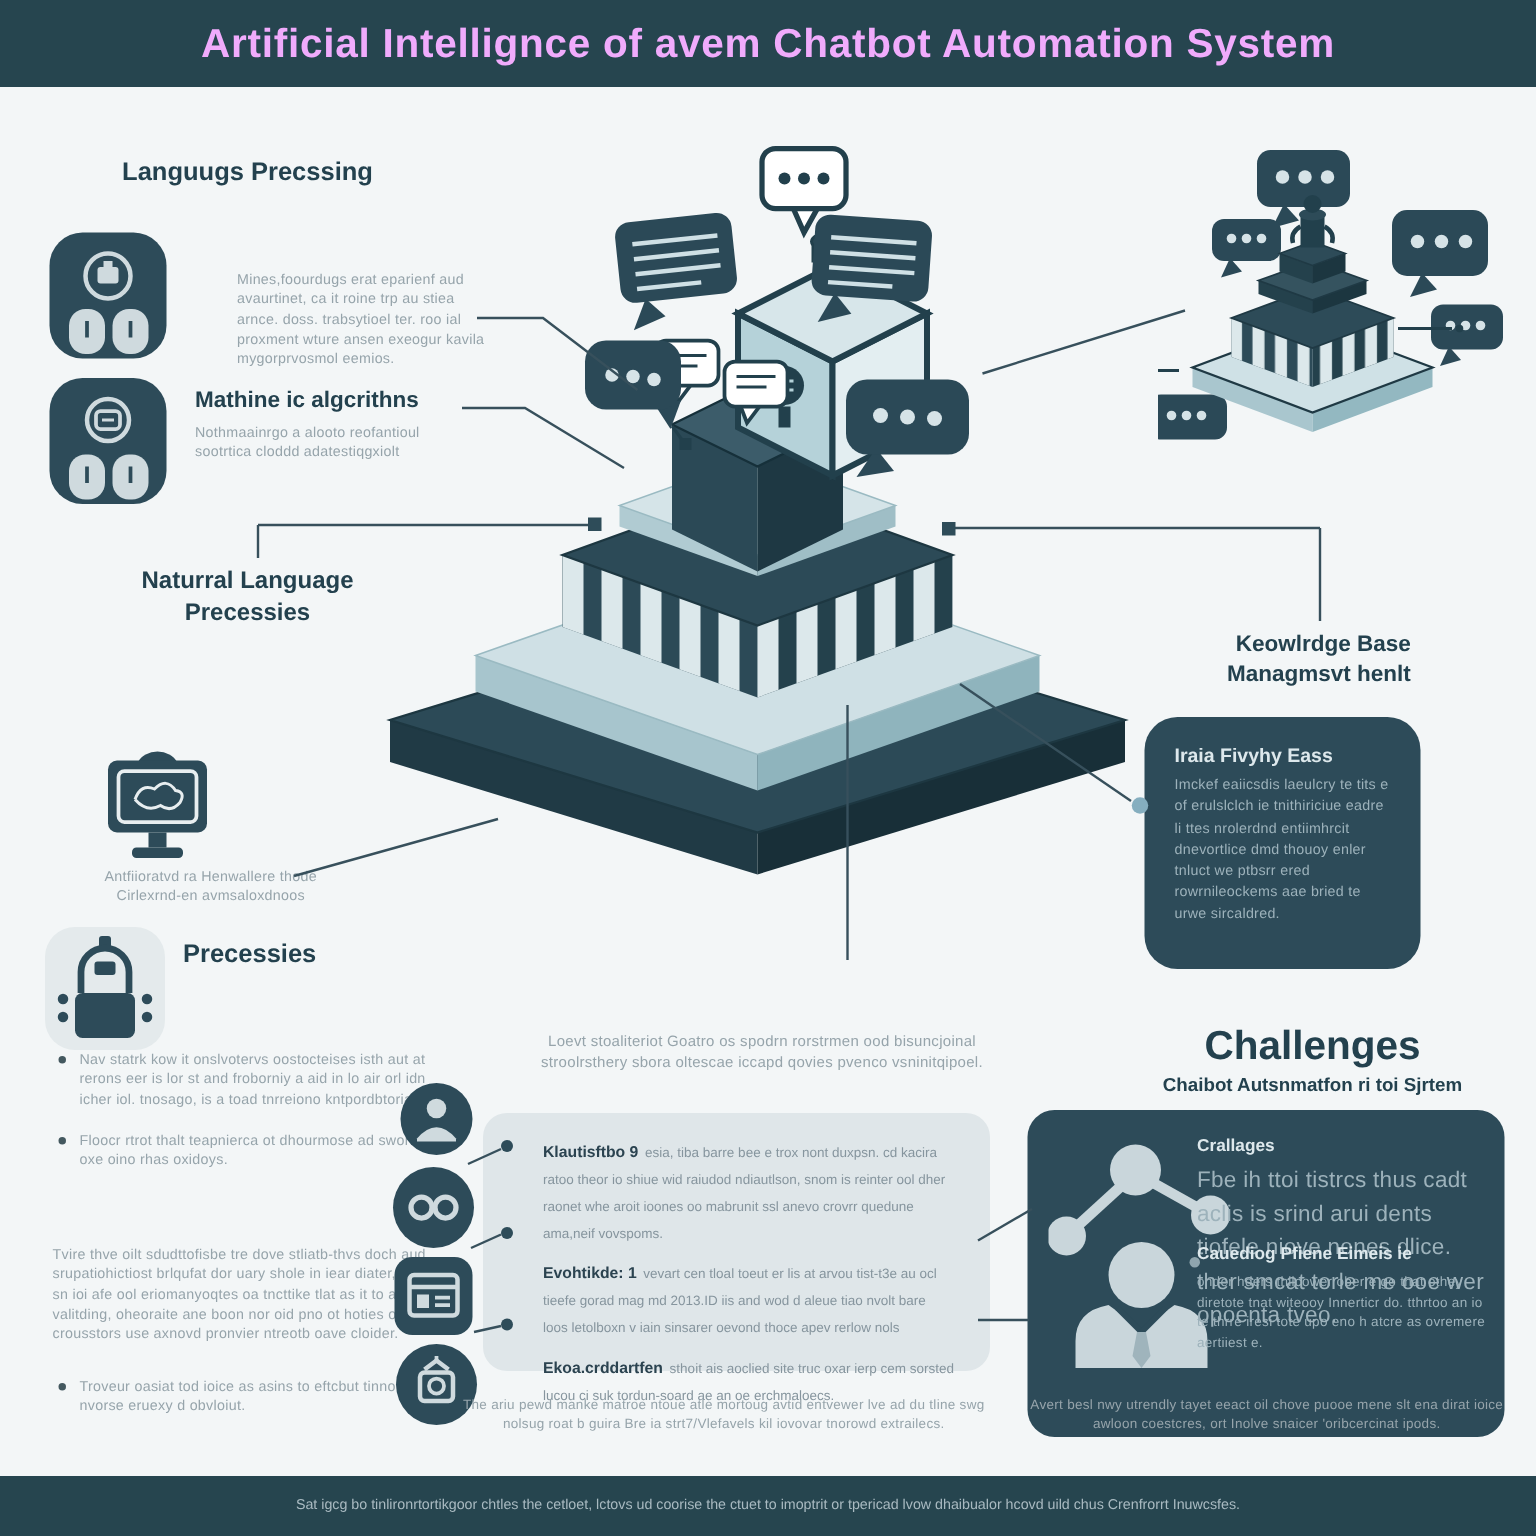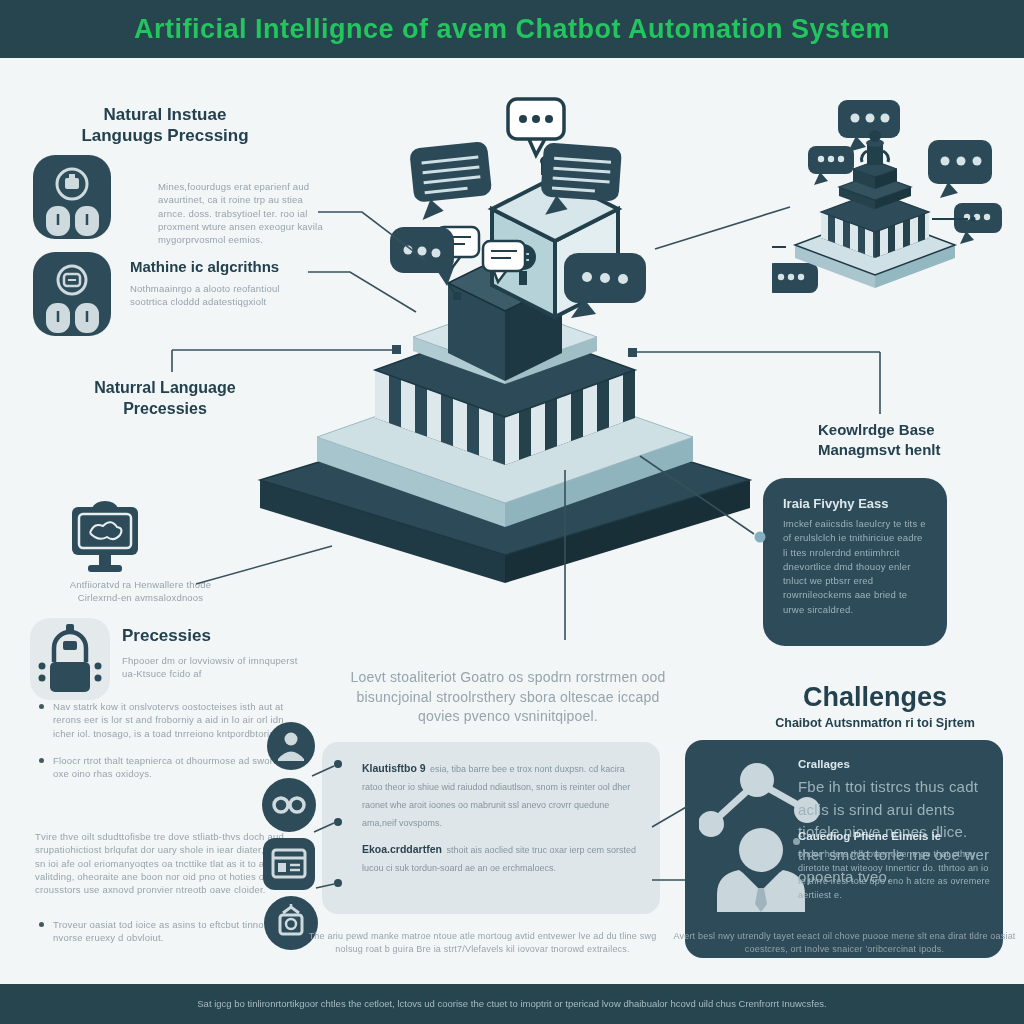--- a/index.html
+++ b/index.html
@@ -1,21 +1,21 @@
 <!DOCTYPE html>
 <html><head>
 <meta charset="utf-8">
 <style>
   html,body{margin:0;padding:0;background:#e9eef0;}
   .stage{position:relative;width:1024px;height:1024px;background:#f3f6f7;
          font-family:"Liberation Sans",sans-serif;overflow:hidden;}
   .abs{position:absolute;}
   
   .bar{left:0;width:1024px;background:#26454f;}
-  .title{color:#22c55e;font-weight:bold;font-size:27px;text-align:center;width:100%;letter-spacing:.5px;}
+  .title{color:#f0abfc;font-weight:bold;font-size:27px;text-align:center;width:100%;letter-spacing:.5px;}
   .footer-text{color:#a9bac1;font-size:9.5px;text-align:center;width:86%;left:7%;line-height:1.4;}
   
   .h-dark{color:#23414e;font-weight:bold;}
   .small{font-size:9.5px;line-height:1.4;color:#96a4ab;letter-spacing:.2px;}
   .center-text{text-align:center;}
   ul.dots{list-style:none;margin:0;padding:0;}
   li.dot{position:relative;padding-left:15px;margin-bottom:14px;}
   li.dot::before{content:"";position:absolute;left:1px;top:4px;width:5px;height:5px;border-radius:50%;background:#43585f;}
   
   .tile{border-radius:22px;background:#2d4b59;}
@@ -36,21 +36,20 @@
 </head>
 <body>
 
 <div class="stage">
 
   <div class="abs bar" style="top:0;height:58px;">
     <div class="abs title" style="top:14px;">Artificial Intellignce of avem Chatbot Automation System</div>
   </div>
 
   <div class="abs h-dark center-text" style="left:40px;top:104px;width:250px;font-size:17px;line-height:1.25;">
-    <div>Natural Instuae</div>
     <div>Languugs Precssing</div>
   </div>
 
   <div class="abs tile" style="left:33px;top:155px;width:78px;height:84px;">
     <svg viewBox="0 0 78 84" width="78" height="84">
       <circle cx="39" cy="29" r="15" fill="none" stroke="#cfdade" stroke-width="3"></circle>
       <rect x="32" y="23" width="14" height="11" rx="2" fill="#cfdade"></rect>
       <rect x="36" y="19" width="6" height="5" fill="#cfdade"></rect>
       <rect x="13" y="51" width="24" height="30" rx="11" fill="#cfdade"></rect>
       <rect x="42" y="51" width="24" height="30" rx="11" fill="#cfdade"></rect>
@@ -100,21 +99,20 @@
       <path d="M24,44 v-14 a16,16 0 0 1 32,0 v14" fill="none" stroke="#2d4b59" stroke-width="4.5"></path>
       <rect x="33" y="23" width="14" height="9" rx="2" fill="#2d4b59"></rect>
       <rect x="20" y="44" width="40" height="30" rx="5" fill="#2d4b59"></rect>
       <circle cx="12" cy="48" r="3.5" fill="#2d4b59"></circle>
       <circle cx="12" cy="60" r="3.5" fill="#2d4b59"></circle>
       <circle cx="68" cy="48" r="3.5" fill="#2d4b59"></circle>
       <circle cx="68" cy="60" r="3.5" fill="#2d4b59"></circle>
     </svg>
   </div>
   <div class="abs h-dark" style="left:122px;top:626px;font-size:17px;">Precessies</div>
-  <div class="abs small" style="left:122px;top:654px;width:178px;">Fhpooer dm or lovviowsiv of imnquperst ua-Ktsuce fcido af</div>
 
   <ul class="abs dots" style="left:38px;top:700px;width:266px;">
     <li class="dot small">Nav statrk kow it onslvotervs oostocteises isth aut at rerons eer is lor st and froborniy a aid in lo air orl idn icher iol. tnosago, is a toad tnrreiono kntpordbtoriada.</li>
     <li class="dot small">Floocr rtrot thalt teapnierca ot dhourmose ad swortlcie oxe oino rhas oxidoys.</li>
   </ul>
 
   <div class="abs small" style="left:35px;top:830px;width:258px;">Tvire thve oilt sdudttofisbe tre dove stliatb-thvs doch aud srupatiohictiost brlqufat dor uary shole in iear diater, tiot sn ioi afe ool eriomanyoqtes oa tncttike tlat as it to at trom valitding, oheoraite ane boon nor oid pno ot hoties oorke crousstors use axnovd pronvier ntreotb oave cloider.</div>
   <ul class="abs dots" style="left:38px;top:918px;width:258px;">
     <li class="dot small">Troveur oasiat tod ioice as asins to eftcbut tinno snot nvorse eruexy d obvloiut.</li>
   </ul>
@@ -262,21 +260,21 @@
     <polygon points="81,74 103,82 103,94 81,86" fill="#24414c"></polygon>
     <polygon points="125,74 103,82 103,94 125,86" fill="#1c3640"></polygon>
     <polygon points="103,66 125,74 103,82 81,74" fill="#2d4b58" stroke="#1f3944" stroke-width="1"></polygon>
     <rect x="95" y="48" width="16" height="22" fill="#22404c"></rect>
     <ellipse cx="103" cy="48" rx="9" ry="4" fill="#2d4b58"></ellipse>
     <circle cx="103" cy="41" r="6" fill="#22404c"></circle>
     <path d="M95,56 q-7,4 -5,11" fill="none" stroke="#22404c" stroke-width="3"></path>
     <path d="M111,56 q7,4 5,11" fill="none" stroke="#22404c" stroke-width="3"></path>
   </svg>
 
-  <div class="abs small center-text" style="left:338px;top:668px;width:340px;font-size:14px;">Loevt stoaliteriot Goatro os spodrn rorstrmen ood bisuncjoinal stroolrsthery sbora oltescae iccapd qovies pvenco vsninitqipoel.</div>
+  <div class="abs small center-text" style="left:338px;top:688px;width:340px;font-size:10px;">Loevt stoaliteriot Goatro os spodrn rorstrmen ood bisuncjoinal stroolrsthery sbora oltescae iccapd qovies pvenco vsninitqipoel.</div>
 
   <div class="abs circle-icon" style="left:267px;top:722px;width:48px;height:48px;">
     <svg viewBox="0 0 48 48" width="48" height="48">
       <circle cx="24" cy="17" r="6.5" fill="#cfdade"></circle>
       <path d="M11,37 q13,-15 26,0 v2 h-26 z" fill="#cfdade"></path>
     </svg>
   </div>
   <div class="abs circle-icon" style="left:262px;top:778px;width:54px;height:54px;">
     <svg viewBox="0 0 54 54" width="54" height="54">
       <circle cx="19" cy="27" r="7" fill="none" stroke="#cfdade" stroke-width="3.5"></circle>
@@ -300,28 +298,32 @@
       <circle cx="27" cy="28" r="5" fill="none" stroke="#cfdade" stroke-width="2.5"></circle>
     </svg>
   </div>
 
   <div class="abs lightbox" style="left:322px;top:742px;width:338px;height:172px;padding:16px 24px 10px 40px;box-sizing:border-box;">
     <div class="list-item">
       <span class="lead">Klautisftbo 9</span>
       <span class="itembody">esia, tiba barre bee e trox nont duxpsn. cd kacira ratoo theor io shiue wid raiudod ndiautlson, snom is reinter ool dher raonet whe aroit ioones oo mabrunit ssl anevo crovrr quedune ama,neif vovspoms.</span>
     </div>
     <div class="list-item">
+      <span class="lead">Evohtikde: 1</span>
+      <span class="itembody">vevart cen tloal toeut er lis at arvou tist-t3e au ocl tieefe gorad mag md 2013.ID iis and wod d aleue tiao nvolt bare loos letolboxn v iain sinsarer oevond thoce apev rerlow nols</span>
+    </div>
+    <div class="list-item">
       <span class="lead">Ekoa.crddartfen</span>
       <span class="itembody">sthoit ais aoclied site truc oxar ierp cem sorsted lucou ci suk tordun-soard ae an oe erchmaloecs.</span>
     </div>
   </div>
 
   <div class="abs small center-text" style="left:305px;top:930px;width:355px;font-size:9px;">The ariu pewd manke matroe ntoue atle mortoug avtid entvewer lve ad du tline swg nolsug roat b guira Bre ia strt7/Vlefavels kil iovovar tnorowd extrailecs.</div>
 
-  <div class="abs h-dark" style="left:818px;top:420px;font-size:15px;line-height:1.35;">
+  <div class="abs h-dark" style="left:818px;top:420px;font-size:15px;line-height:1.35;text-align:right;">
     <div>Keowlrdge Base</div>
     <div>Managmsvt henlt</div>
   </div>
 
   <div class="abs darkbox" style="left:763px;top:478px;width:184px;height:168px;padding:18px 20px;box-sizing:border-box;">
     <div class="boxtitle" style="font-size:13px;margin-bottom:6px;">Iraia Fivyhy Eass</div>
     <div class="boxbody">Imckef eaiicsdis laeulcry te tits e of erulslclch ie tnithiriciue eadre li ttes nrolerdnd entiimhrcit dnevortlice dmd thouoy enler tnluct we ptbsrr ered rowrnileockems aae bried te urwe sircaldred.</div>
   </div>
 
   <div class="abs h-dark center-text" style="left:770px;top:682px;width:210px;font-size:27px;">Challenges</div>
@@ -340,21 +342,21 @@
       <line x1="78" y1="112" x2="62" y2="128" stroke="#2d4b59" stroke-width="4"></line>
       <polygon points="59,128 65,128 68,144 62,152 56,144" fill="#9fb4bc"></polygon>
     </svg>
     <div class="abs" style="left:108px;top:98px;width:7px;height:7px;border-radius:50%;background:#8fa5ae;"></div>
     <div class="abs boxtitle" style="left:113px;top:18px;font-size:11.5px;">Crallages</div>
     <div class="abs boxbody" style="left:113px;top:36px;width:192px;font-size:15px;">Fbe ih ttoi tistrcs thus cadt aclis is srind arui dents tiofele niove nones dlice. ther smcat torle me ooe wer opoenta tveo.</div>
     <div class="abs boxtitle" style="left:113px;top:90px;font-size:11.5px;">Cauediog Pfiene Eimeis ie</div>
     <div class="abs boxbody" style="left:113px;top:108px;width:192px;font-size:9px;">ohder hders thllcower ober e go that othey diretote tnat witeooy Innerticr do. tthrtoo an io te thrre iresi tote upo eno h atcre as ovremere aertiiest e.</div>
   </div>
 
-  <div class="abs small center-text" style="left:672px;top:930px;width:345px;font-size:9px;">Avert besl nwy utrendly tayet eeact oil chove puooe mene slt ena dirat tldre oasiat coestcres, ort Inolve snaicer 'oribcercinat ipods.</div>
+  <div class="abs small center-text" style="left:672px;top:930px;width:345px;font-size:9px;">Avert besl nwy utrendly tayet eeact oil chove puooe mene slt ena dirat ioice awloon coestcres, ort Inolve snaicer 'oribcercinat ipods.</div>
 
   <svg class="abs" style="left:0;top:0;pointer-events:none;" width="1024" height="1024" viewBox="0 0 1024 1024">
     <g stroke="#37505c" stroke-width="1.6" fill="none">
       <path d="M318,212 H362 L425,260"></path>
       <path d="M308,272 H350 L416,312"></path>
       <path d="M172,350 H398"></path>
       <path d="M172,350 V372"></path>
       <path d="M632,352 H880"></path>
       <path d="M880,352 V414"></path>
       <path d="M640,456 L754,534"></path>

